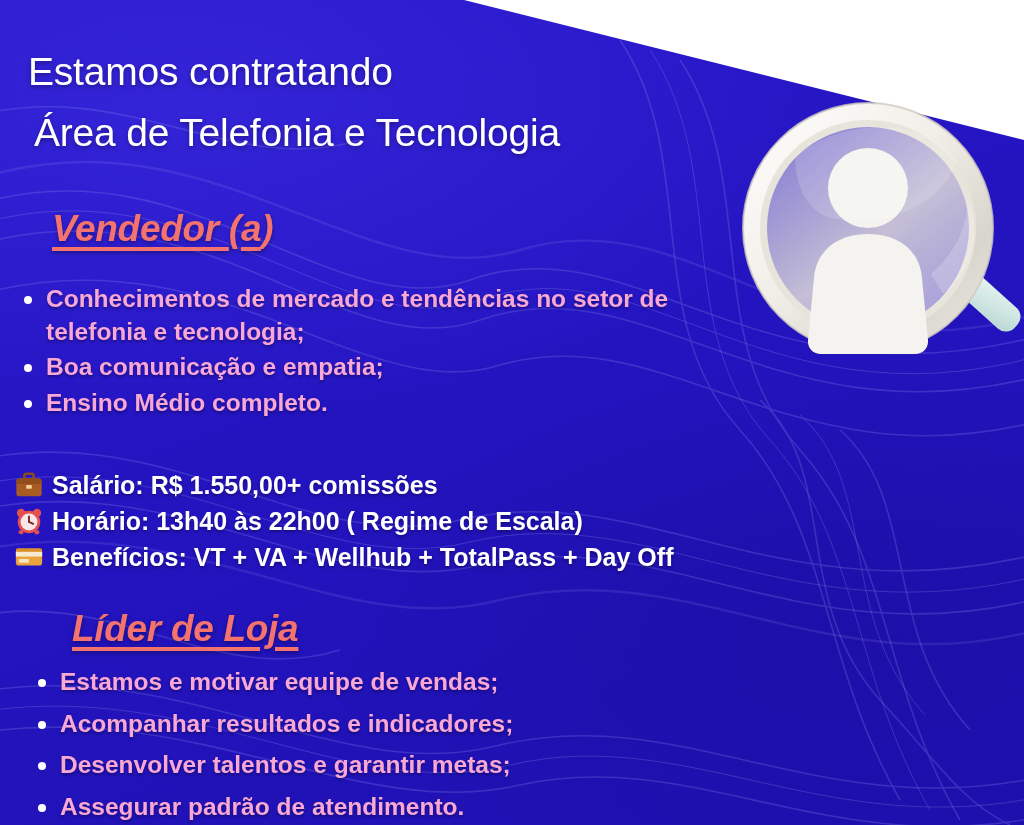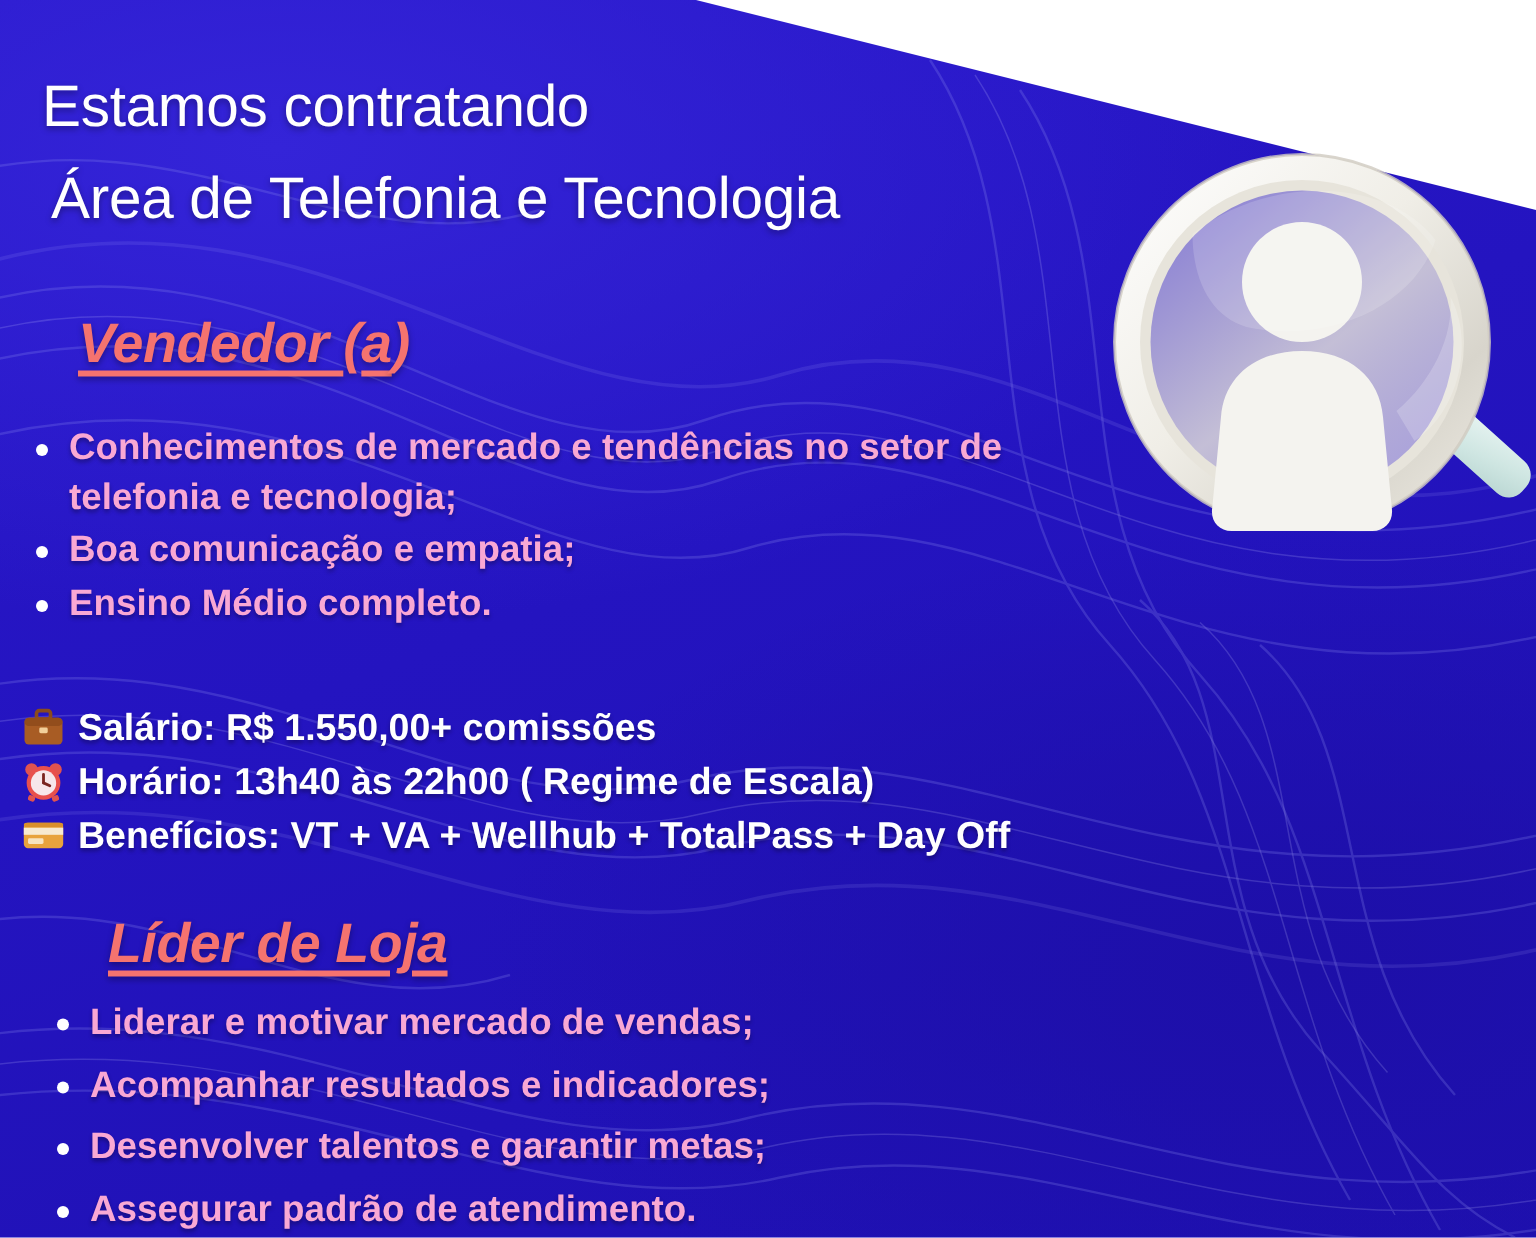--- a/index.html
+++ b/index.html
@@ -255,20 +255,20 @@
           </svg>
         </span>
         <span>Benefícios: VT + VA + Wellhub + TotalPass + Day Off</span>
       </div>
 
     </div>
 
     <div class="role-heading lider"><span class="ul">Líder de Loja</span></div>
 
     <ul class="bullets lider-bullets">
-      <li>Liderar e motivar mercado de vendas;</li>
+      <li>Estamos e motivar equipe de vendas;</li>
       <li>Acompanhar resultados e indicadores;</li>
       <li>Desenvolver talentos e garantir metas;</li>
       <li>Assegurar padrão de atendimento.</li>
     </ul>
 
   </div>
 </div>
 
 </body></html>

